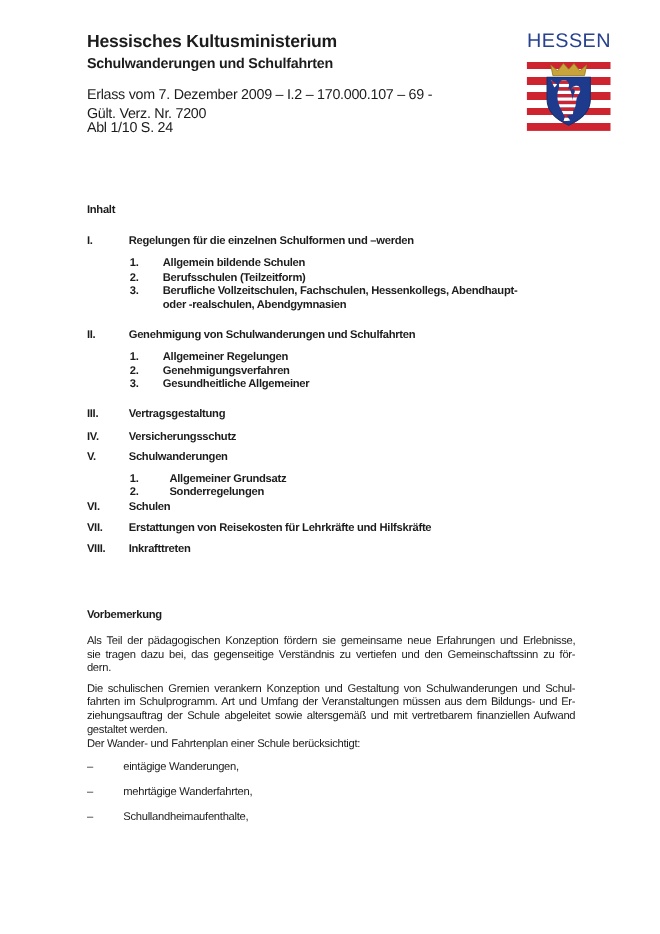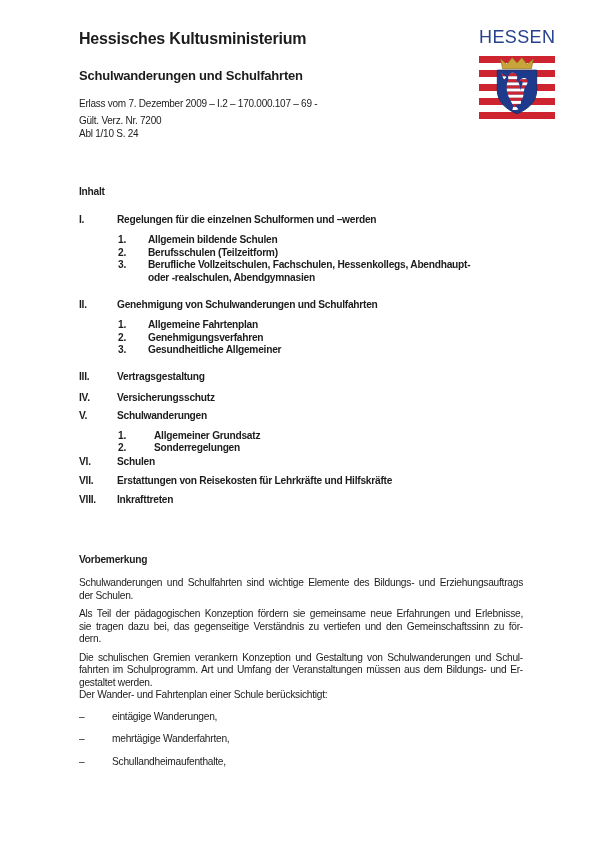--- a/index.html
+++ b/index.html
@@ -6,22 +6,22 @@
   .page {
     position:relative; width:600px; height:849px; background:#fff;
     font-family:"Liberation Sans", sans-serif; color:var(--ink, #1c1c1c);
     overflow:hidden;
     text-decoration:underline;
   }
 
   
   .doc-header { position:absolute; left:79px; top:30px; }
   .ministry  { font-size:16px; font-weight:bold; letter-spacing:-0.2px; line-height:17px; }
-  .doc-title { font-size:13px; font-weight:bold; letter-spacing:-0.2px; line-height:14px; margin-top:22px; }
-  .meta      { font-size:10px; letter-spacing:-0.25px; line-height:13px; }
+  .doc-title { font-size:13px; font-weight:bold; letter-spacing:-0.2px; line-height:14px; margin-top:4px; }
+  .meta      { font-size:13px; letter-spacing:-0.25px; line-height:13px; }
   .meta.first{ margin-top:14px; margin-bottom:4px; }
 
   
   .logo { position:absolute; left:479px; top:27px; width:76px; }
   .wordmark { font-size:18px; line-height:21px; color:var(--hessen-blue,#27418E); letter-spacing:0.4px; }
   .flag { position:relative; margin-top:8px; height:63px;
           background:repeating-linear-gradient(to bottom, var(--hessen-red,#CE2430) 0 7px, #ffffff 7px 14px); }
   .arms { position:absolute; left:50%; top:0; transform:translateX(-50%); }
 
   
@@ -122,21 +122,21 @@
       </div>
     </div>
 
     <div class="toc-row mt14">
       <span class="num">II.</span>
       <span class="lbl">Genehmigung von Schulwanderungen und Schulfahrten</span>
     </div>
     <div class="toc-sub mt8">
       <div class="toc-row">
         <span class="num">1.</span>
-        <span class="lbl">Allgemeine Fahrtenplan</span>
+        <span class="lbl">Allgemeiner Regelungen</span>
       </div>
       <div class="toc-row">
         <span class="num">2.</span>
         <span class="lbl">Genehmigungsverfahren</span>
       </div>
       <div class="toc-row">
         <span class="num">3.</span>
         <span class="lbl">Gesundheitliche Allgemeiner</span>
       </div>
     </div>
@@ -178,34 +178,31 @@
 
     <div class="toc-row mt6">
       <span class="num">VIII.</span>
       <span class="lbl">Inkrafttreten</span>
     </div>
   </section>
 
   <section class="body-text">
     <div class="body-heading">Vorbemerkung</div>
 
-    <div class="para">
-      <div class="pl j">Schulwanderungen und Schulfahrten sind wichtige Elemente des Bildungs- und Erziehungsauftrags</div>
-      <div class="pl">der Schulen.</div>
-    </div>
 
     <div class="para">
       <div class="pl j">Als Teil der pädagogischen Konzeption fördern sie gemeinsame neue Erfahrungen und Erlebnisse,</div>
       <div class="pl j">sie tragen dazu bei, das gegenseitige Verständnis zu vertiefen und den Gemeinschaftssinn zu för-</div>
       <div class="pl">dern.</div>
     </div>
 
     <div class="para last-para">
       <div class="pl j">Die schulischen Gremien verankern Konzeption und Gestaltung von Schulwanderungen und Schul-</div>
       <div class="pl j">fahrten im Schulprogramm. Art und Umfang der Veranstaltungen müssen aus dem Bildungs- und Er-</div>
+      <div class="pl j">ziehungsauftrag der Schule abgeleitet sowie altersgemäß und mit vertretbarem finanziellen Aufwand</div>
       <div class="pl">gestaltet werden.</div>
     </div>
 
     <div class="pl">Der Wander- und Fahrtenplan einer Schule berücksichtigt:</div>
 
     <div class="bullet first">
       <span class="dash">–</span>
       <span>eintägige Wanderungen,</span>
     </div>
     <div class="bullet">

